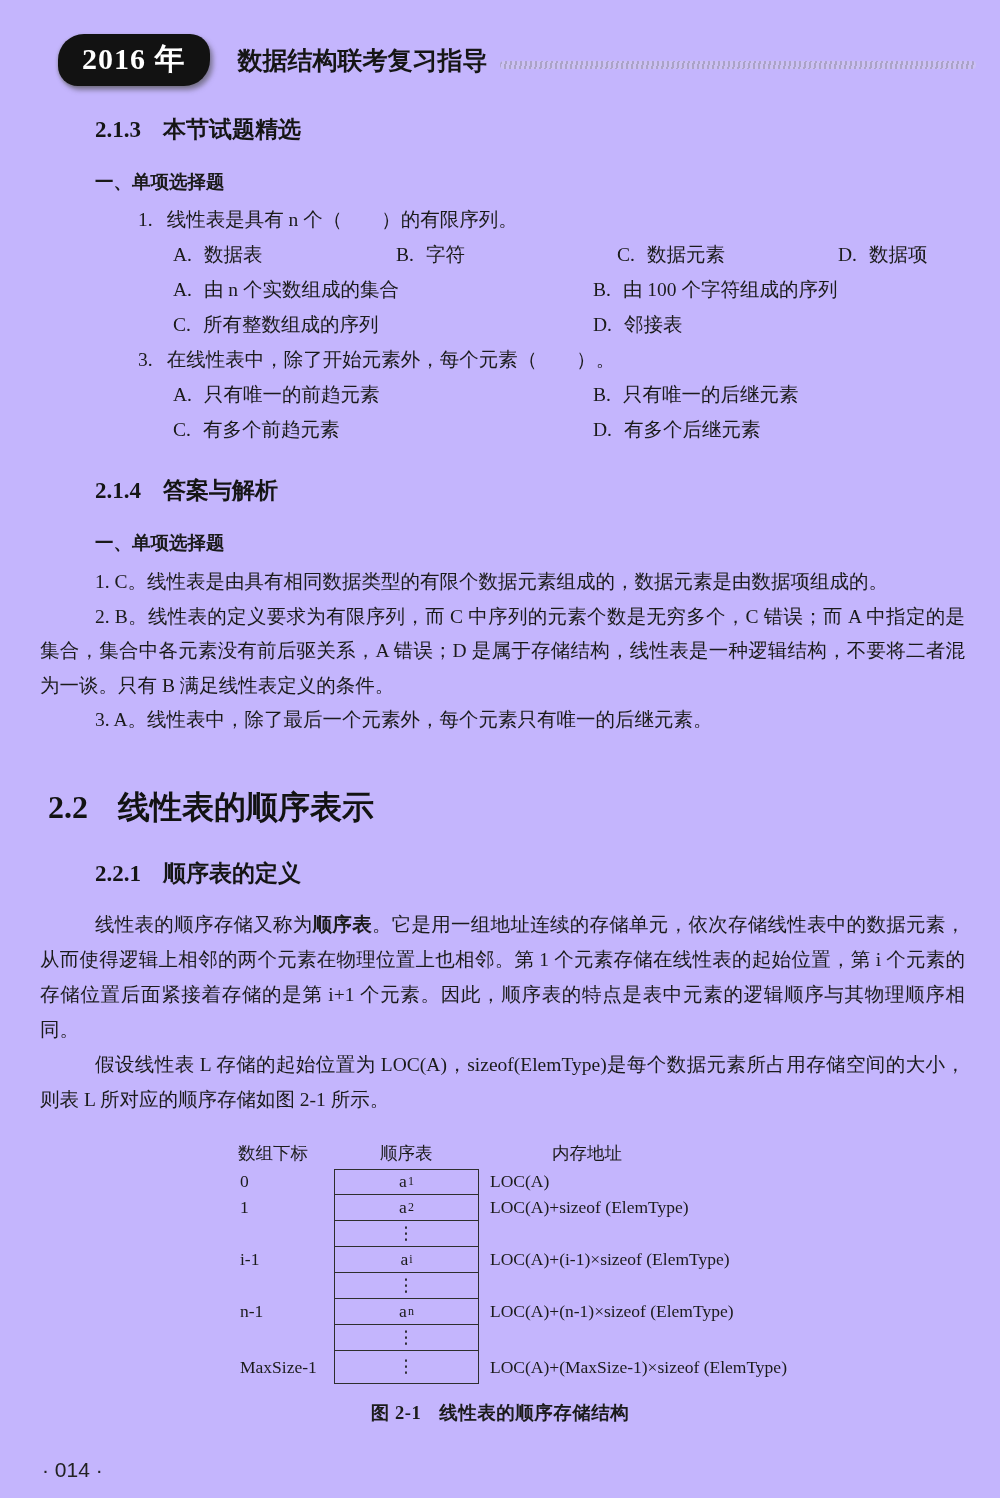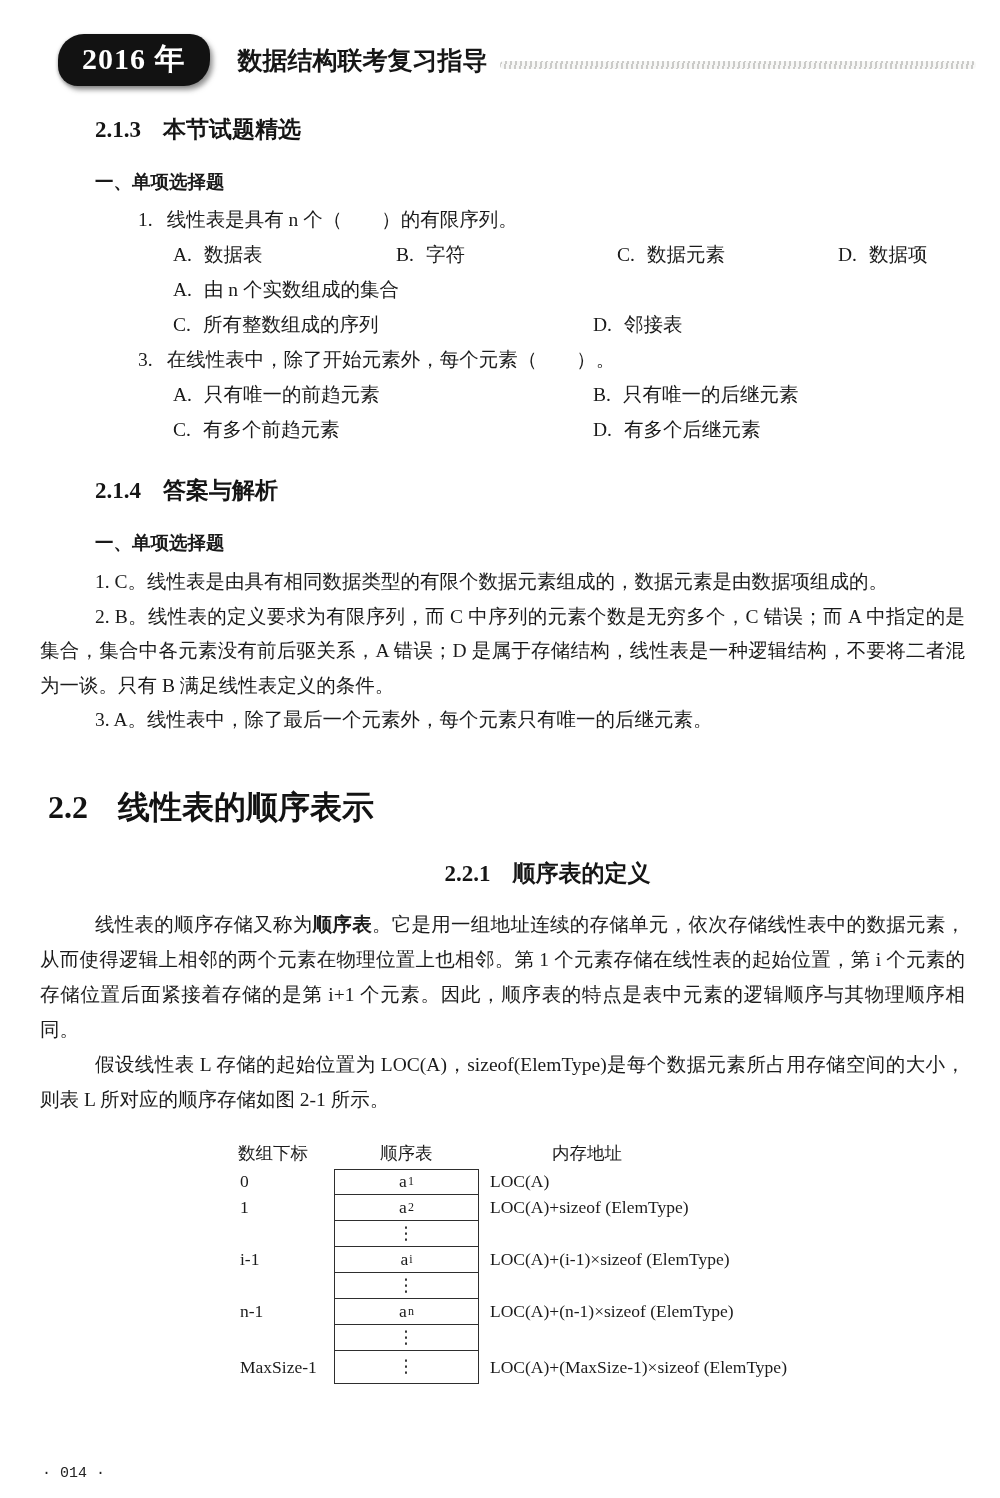--- a/index.html
+++ b/index.html
@@ -2,21 +2,21 @@
 <html><head>
 <meta charset="utf-8">
 <style>
   * { box-sizing: border-box; }
   html,body { margin:0; padding:0; background:#e9e9e9; }
   .page {
     position: relative;
     width: 1000px;
     height: 1498px;
     margin: 0 auto;
-    background: #ffffff;
+    background: #c4b5fd;
     color: #1b1b1b;
     font-family: "Liberation Serif", serif;
     overflow: hidden;
   }
 
   
   .header {
     display: flex;
     align-items: center;
     padding: 34px 18px 0 58px;
@@ -138,22 +138,22 @@
     margin-top: 16px;
     font-size: 18.5px;
     font-weight: 600;
     letter-spacing: .5px;
   }
   .fig-caption .cap-no { margin-right: 18px; }
   .page-num {
     position: absolute;
     left: 42px;
     bottom: 16px;
-    font-size: 15px;
-    font-family: Liberation Mono, monospace;
+    font-size: 21px;
+    font-family: Liberation Sans, sans-serif;
     color: #222;
   }
 </style>
 </head>
 <body>
 
 <div class="page">
 
   <div class="header">
     <div class="badge">2016 年</div>
@@ -173,20 +173,21 @@
     </div>
     <div class="opt-row cols4">
       <span class="opt"><span class="opt-label">A.</span><span>数据表</span></span>
       <span class="opt"><span class="opt-label">B.</span><span>字符</span></span>
       <span class="opt"><span class="opt-label">C.</span><span>数据元素</span></span>
       <span class="opt"><span class="opt-label">D.</span><span>数据项</span></span>
     </div>
 
     <div class="opt-row cols2">
       <span class="opt"><span class="opt-label">A.</span><span>由 n 个实数组成的集合</span></span>
+      <span class="opt"><span class="opt-label">B.</span><span>由 100 个字符组成的序列</span></span>
     </div>
     <div class="opt-row cols2">
       <span class="opt"><span class="opt-label">C.</span><span>所有整数组成的序列</span></span>
       <span class="opt"><span class="opt-label">D.</span><span>邻接表</span></span>
     </div>
 
     <div class="q-line">
       <span class="q-num">3.</span><span>在线性表中，除了开始元素外，每个元素（　　）。</span>
     </div>
     <div class="opt-row cols2">
@@ -207,21 +208,21 @@
   <div class="text-col">
     <p>1. C。线性表是由具有相同数据类型的有限个数据元素组成的，数据元素是由数据项组成的。</p>
     <p>2. B。线性表的定义要求为有限序列，而 C 中序列的元素个数是无穷多个，C 错误；而 A 中指定的是集合，集合中各元素没有前后驱关系，A 错误；D 是属于存储结构，线性表是一种逻辑结构，不要将二者混为一谈。只有 B 满足线性表定义的条件。</p>
     <p>3. A。线性表中，除了最后一个元素外，每个元素只有唯一的后继元素。</p>
   </div>
 
   <div class="h2">
     <span class="num">2.2</span><span>线性表的顺序表示</span>
   </div>
 
-  <div class="h3" style="text-align:center;">
+  <div class="h3" style="">
     <span class="num">2.2.1</span><span>顺序表的定义</span>
   </div>
 
   <div class="body-col">
     <p><span>线性表的顺序存储又称为</span><span class="bold-inline">顺序表</span><span>。它是用一组地址连续的存储单元，依次存储线性表中的数据元素，从而使得逻辑上相邻的两个元素在物理位置上也相邻。第 1 个元素存储在线性表的起始位置，第 i 个元素的存储位置后面紧接着存储的是第 i+1 个元素。因此，顺序表的特点是表中元素的逻辑顺序与其物理顺序相同。</span></p>
     <p>假设线性表 L 存储的起始位置为 LOC(A)，sizeof(ElemType)是每个数据元素所占用存储空间的大小，则表 L 所对应的顺序存储如图 2-1 所示。</p>
   </div>
 
   <div class="figure">
     <div class="fig-headers">
@@ -279,17 +280,20 @@
         </div>
       <div class="fig-addr r"></div>
 
       <div class="fig-idx rl">MaxSize-1</div>
       <div class="fig-cell rl">
           <span>⋮</span>
           <sub></sub>
         </div>
       <div class="fig-addr rl">LOC(A)+(MaxSize-1)×sizeof (ElemType)</div>
     </div>
+    <div class="fig-caption">
+      <span class="cap-no">图 2-1</span><span>线性表的顺序存储结构</span>
+    </div>
   </div>
 
   <div class="page-num">· 014 ·</div>
 
 </div>
 
 </body></html>

